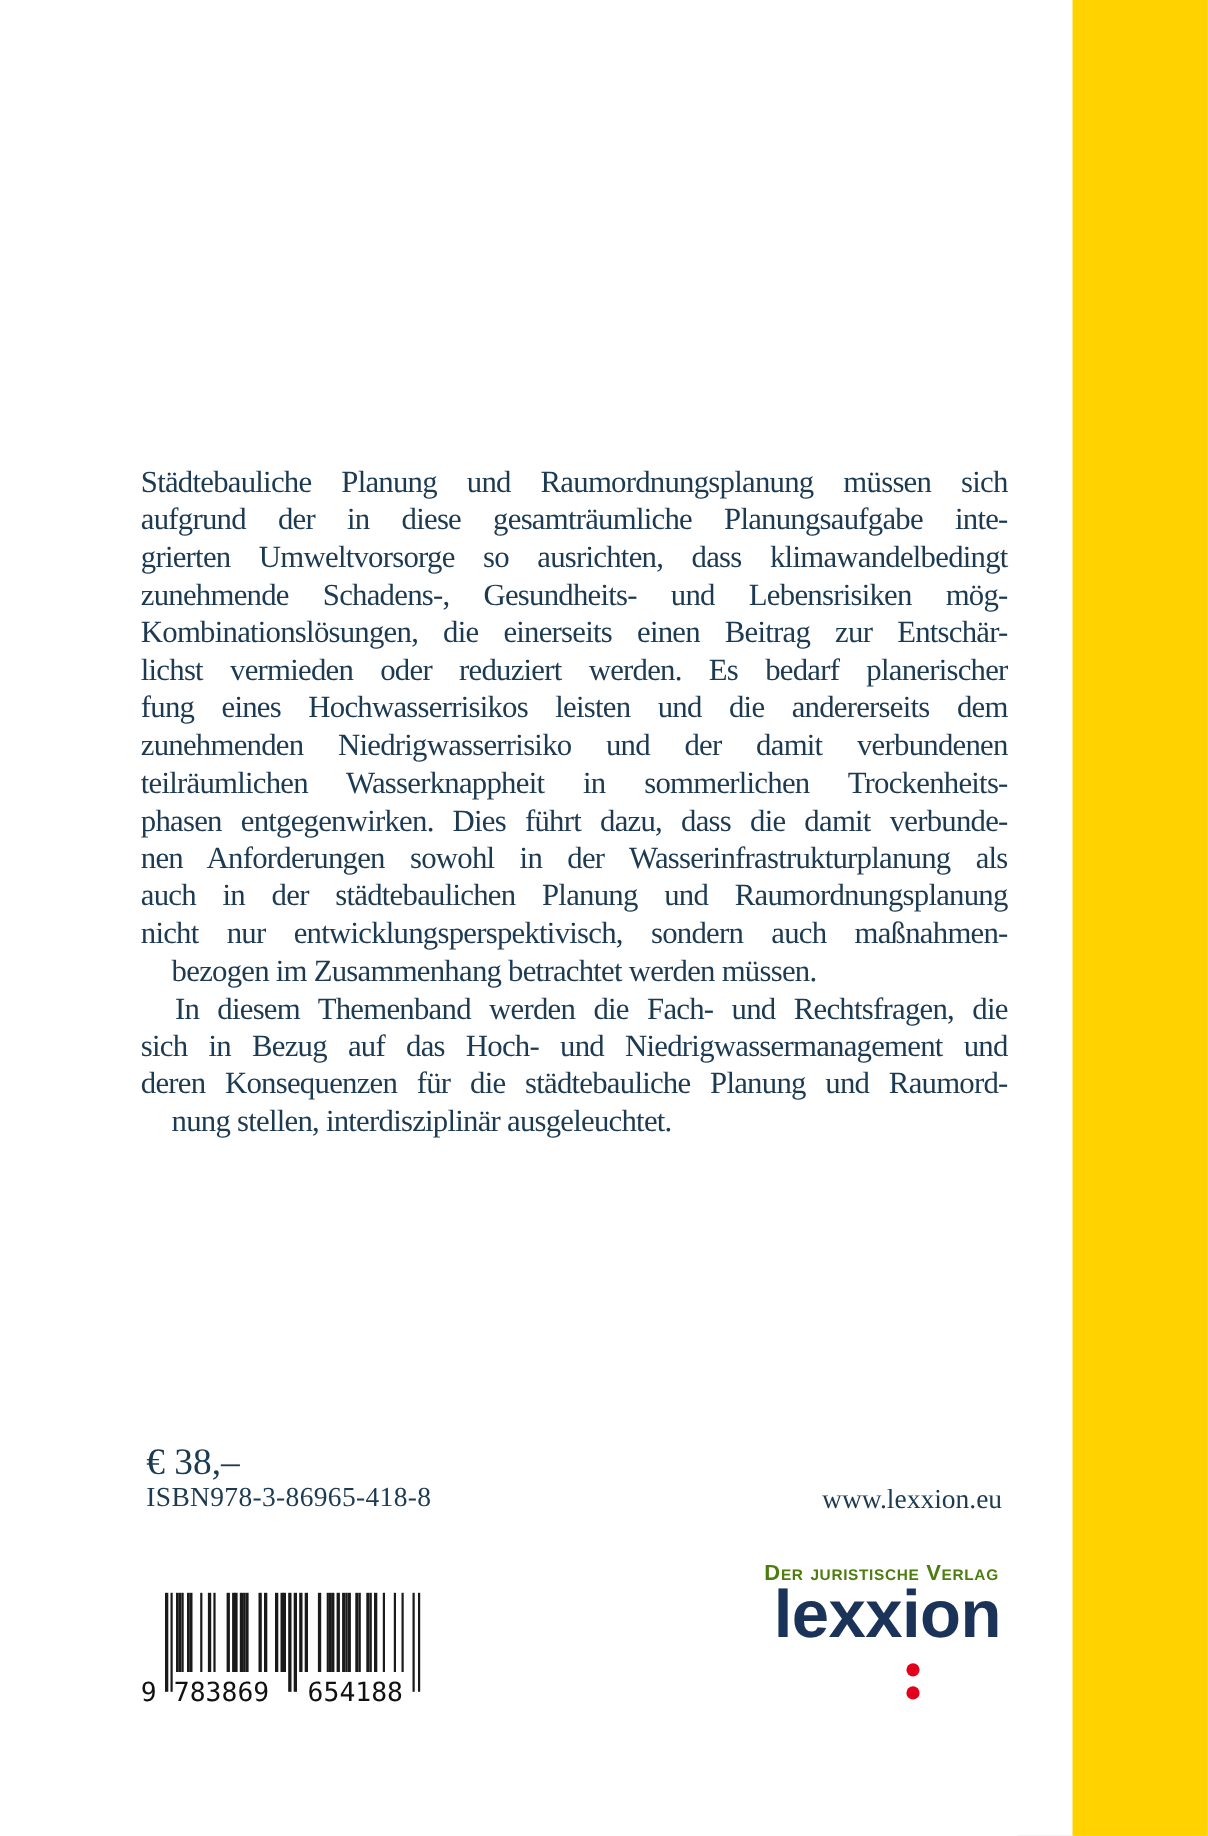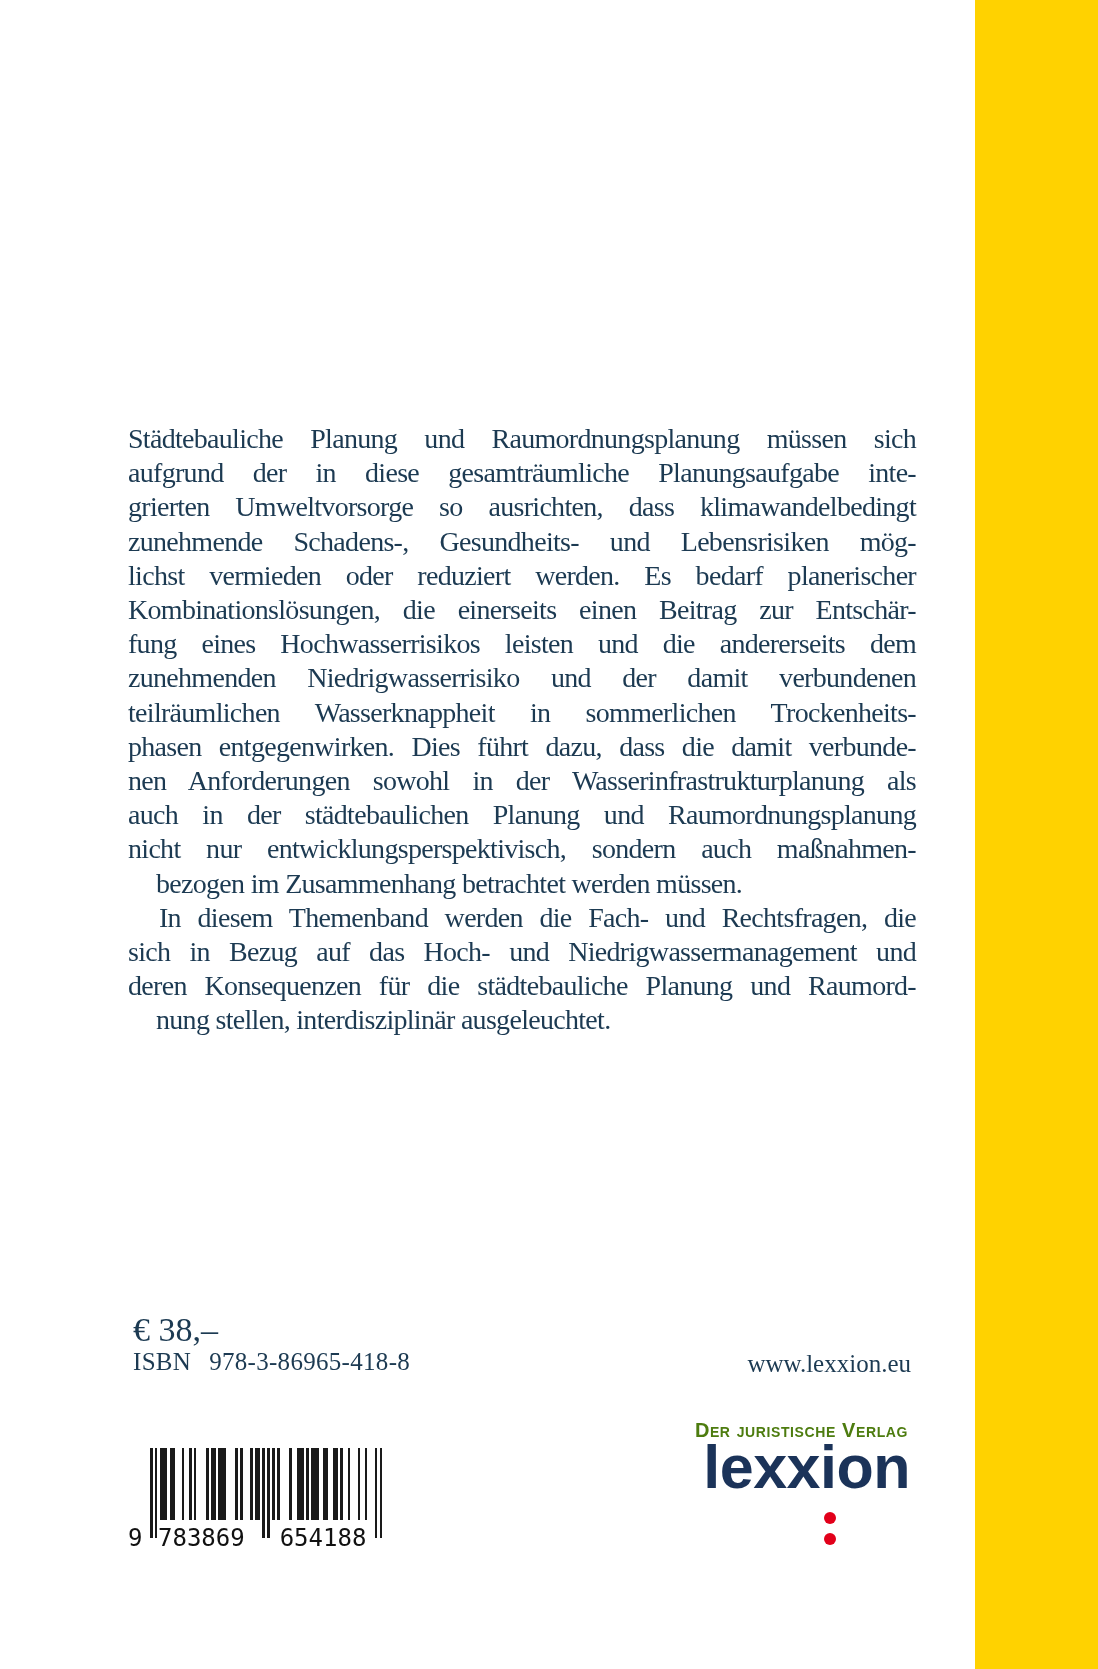--- a/index.html
+++ b/index.html
@@ -20,21 +20,21 @@
   .bl.ind { text-indent:31px; }
 
   .price {
     position:absolute; left:133px; top:1311px;
     font-size:34px;
   }
   .isbn {
     position:absolute; left:133px; top:1348px;
     font-size:25px; letter-spacing:0.3px;
   }
-  .isbn .lbl { margin-right:18px; }
+  .isbn .lbl { }
   .website {
     position:absolute; right:187px; top:1350px;
     font-size:25px;
     margin-left:36px;
   }
   .tagline {
     position:absolute; right:190px; top:1419px;
     font-family:"Liberation Sans", sans-serif;
     font-weight:bold; font-variant:small-caps;
     font-size:20px; letter-spacing:0.6px;
@@ -67,22 +67,22 @@
 
 <div class="page" style="color: rgb(28, 58, 82); background: rgb(255, 255, 255);">
 
   <div class="stripe" style="background: rgb(255, 210, 0);"></div>
 
   <div class="blurb" id="blurb">
       <div class="bl">Städtebauliche Planung und Raumordnungsplanung müssen sich</div>
       <div class="bl">aufgrund der in diese gesamträumliche Planungsaufgabe inte-</div>
       <div class="bl">grierten Umweltvorsorge so ausrichten, dass klimawandelbedingt</div>
       <div class="bl">zunehmende Schadens-, Gesundheits- und Lebensrisiken mög-</div>
+      <div class="bl">Kombinationslösungen, die einerseits einen Beitrag zur Entschär-</div>
       <div class="bl">lichst vermieden oder reduziert werden. Es bedarf planerischer</div>
-      <div class="bl">Kombinationslösungen, die einerseits einen Beitrag zur Entschär-</div>
       <div class="bl">fung eines Hochwasserrisikos leisten und die andererseits dem</div>
       <div class="bl">zunehmenden Niedrigwasserrisiko und der damit verbundenen</div>
       <div class="bl">teilräumlichen Wasserknappheit in sommerlichen Trockenheits-</div>
       <div class="bl">phasen entgegenwirken. Dies führt dazu, dass die damit verbunde-</div>
       <div class="bl">nen Anforderungen sowohl in der Wasserinfrastrukturplanung als</div>
       <div class="bl">auch in der städtebaulichen Planung und Raumordnungsplanung</div>
       <div class="bl">nicht nur entwicklungsperspektivisch, sondern auch maßnahmen-</div>
       <div class="bl last">bezogen im Zusammenhang betrachtet werden müssen.</div>
       <div class="bl ind">In diesem Themenband werden die Fach- und Rechtsfragen, die</div>
       <div class="bl">sich in Bezug auf das Hoch- und Niedrigwassermanagement und</div>

